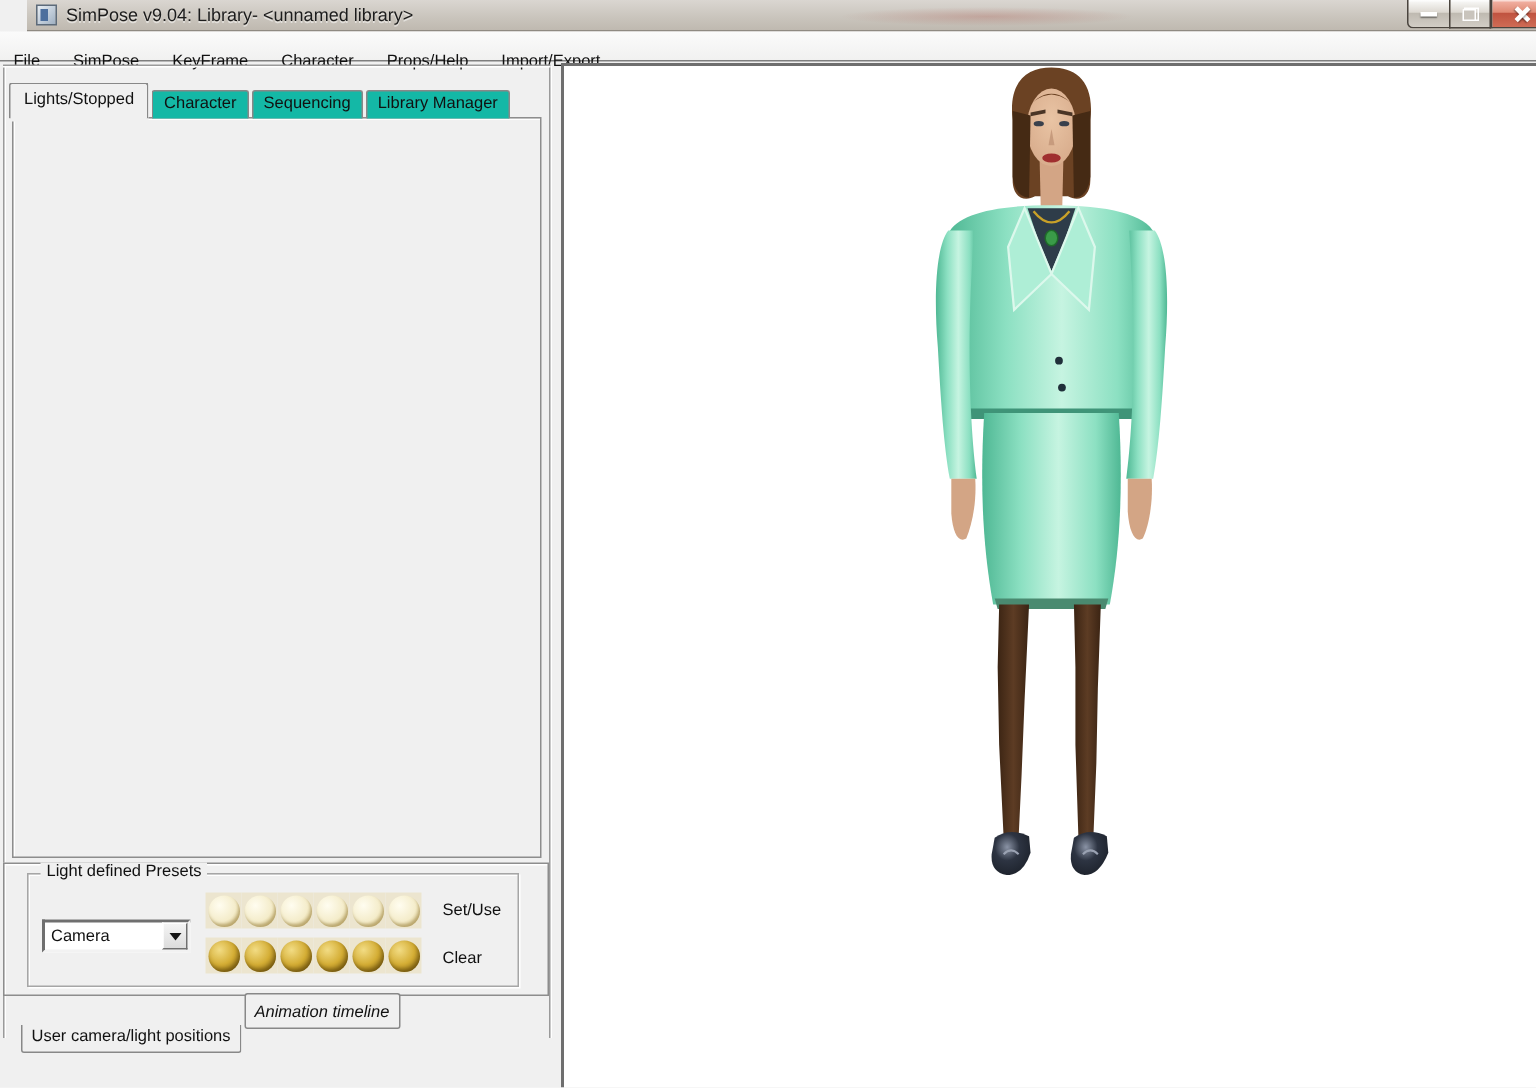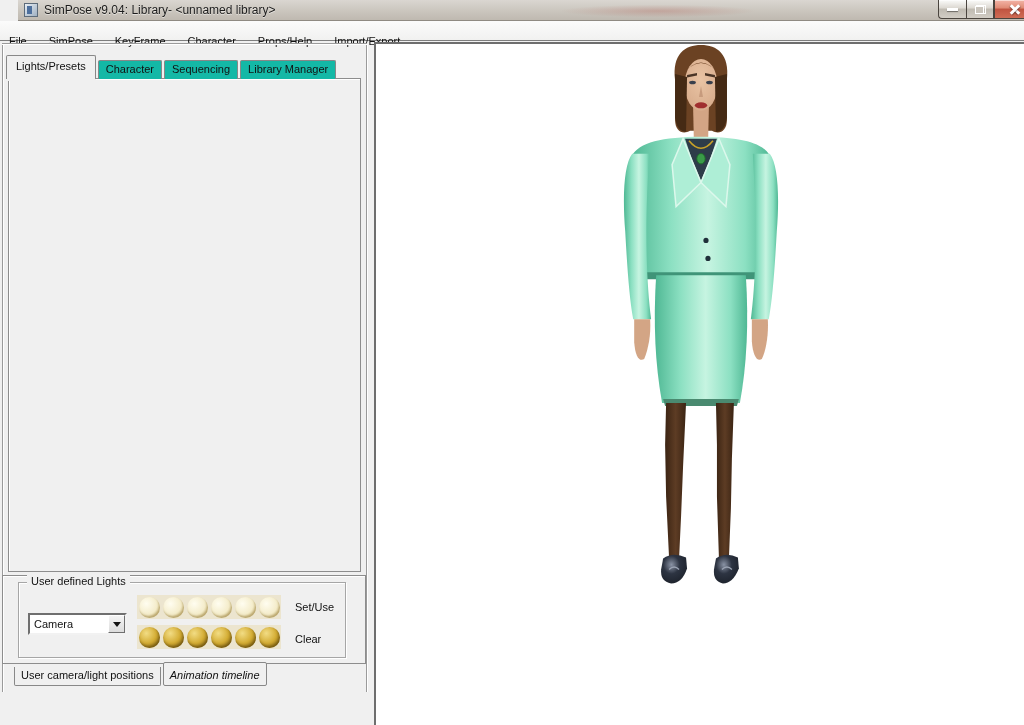--- a/index.html
+++ b/index.html
@@ -122,21 +122,21 @@
   .preset-cell { position:absolute; width:24px; height:24px; background:#ece5cf;
     display:flex; align-items:center; justify-content:center; cursor:pointer; }
   .preset-ball-light { width:21px; height:21px; border-radius:50%;
     background:radial-gradient(circle at 35% 32%, #fffdf0, #f4ecca 55%, #d8c68c 85%, #a8924e);
     box-shadow:inset -1px -2px 2px rgba(140,115,50,.45); }
   .preset-ball-gold { width:21px; height:21px; border-radius:50%;
     background:radial-gradient(circle at 35% 30%, #f2dc84, #d4ad34 50%, #8f6d14 90%);
     box-shadow:inset -1px -2px 3px rgba(70,50,0,.5); }
   .tabstrip-bottom { position:absolute; left:14px; top:662px; height:24px; display:flex;
     align-items:flex-start; z-index:3; }
-  .btab { height:19px; margin-top:5px; padding:2px 6px 0 6px; background:#f0f0f0;
+  .btab { height:19px; margin-top:21px; padding:2px 6px 0 6px; background:#f0f0f0;
     border:1px solid #888; border-top:none; border-radius:0 0 2px 2px; white-space:nowrap; cursor:default; }
   .btab.selected { height:24px; margin-top:0; padding-top:6px; border-top:1px solid #888;
     border-radius:2px; position:relative; z-index:4;font-style:italic; }
 
   
   .viewport { position:absolute; left:374px; top:42px; width:650px; height:683px;
     background:#ffffff; border-left:2px solid #6e6e6e; border-top:2px solid #6e6e6e; }
   .viewport svg { display:block; }
 </style>
 </head>
@@ -164,21 +164,21 @@
   <span class="menu-item">Props/Help</span>
   <span class="menu-item">Import/Export</span>
   <span class="menu-item menu-help">Help</span>
 </div>
 
 <div class="vline" style="left:2px; top:44px; height:648px;"></div>
 <div class="vline" style="left:366px; top:44px; height:648px;"></div>
 <div class="hline" style="left:2px; top:43px; width:365px;"></div>
 
 <div class="tabstrip-top">
-  <div class="tab selected"><span>Lights/Presets</span></div>
+  <div class="tab selected"><span>Lights/Stopped</span></div>
   <div class="tab"><span>Character</span></div>
   <div class="tab"><span>Sequencing</span></div>
   <div class="tab"><span>Library Manager</span></div>
 </div>
 
 <div class="tabpage-top"></div>
 
 <div class="group" style="left:18px; top:97px; width:292px; height:56px;">
   <span class="glabel">Viewpoint and rotation</span>
 </div>
@@ -238,21 +238,21 @@
 <div class="red-arrow-head"></div>
 <div class="red-arrow-shaft"></div>
 
 <input class="text-input" type="text" value="" style="">
 <div class="push-btn">
   <span>Change</span>
 </div>
 
 <div class="presets-page"></div>
 <div class="group" style="left:18px; top:582px; width:328px; height:76px;">
-  <span class="glabel">User defined Lights</span>
+  <span class="glabel">Light defined Presets</span>
 </div>
 <div class="combo" style="left:28px; top:613px; width:99px;">
   <span class="value">Camera</span>
   <span class="cbtn">
       <span class="tri-down"></span>
     </span>
 </div>
 
 <div class="preset-cell" style="left:137px; top:595px;">
     <span class="preset-ball-light"></span>

